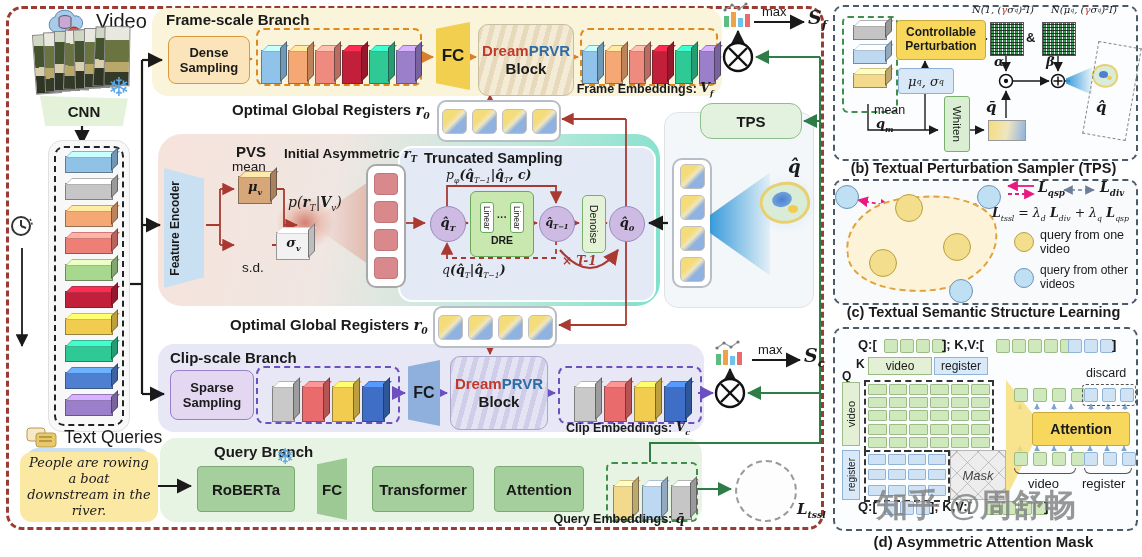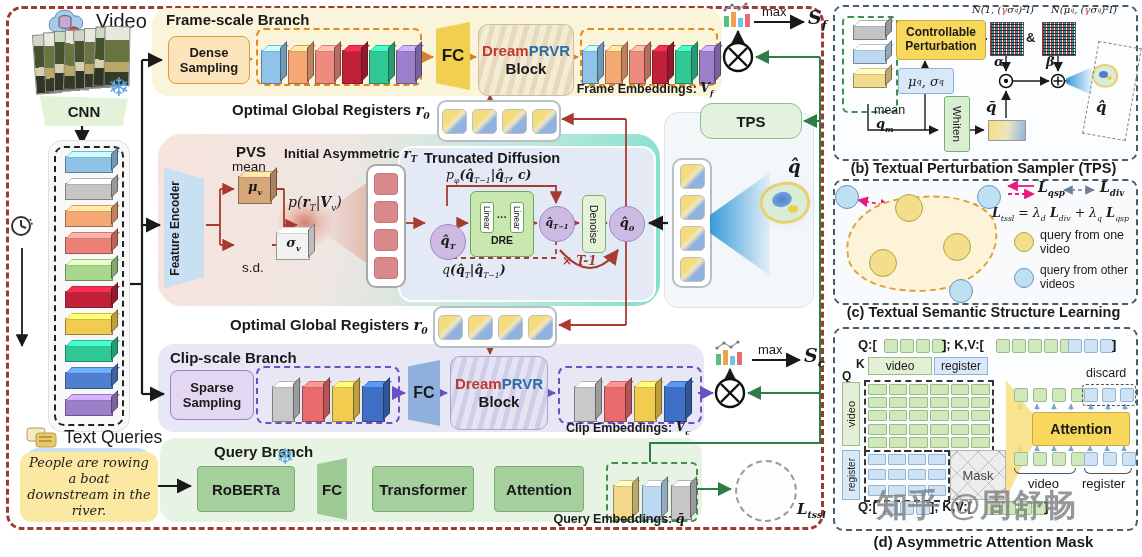--- a/index.html
+++ b/index.html
@@ -49,21 +49,21 @@
   .greenbox{background:#A5CF9D;border:1px solid #7BA873;border-radius:4px;}
   .dreamblock{border-radius:10px;border:1px solid #c9bfa0;
      background:repeating-linear-gradient(105deg,#E7D9BC 0 5px,#F4EBD6 5px 11px);}
   .dreamblock.clip{border:1px solid #a9a6c9;
      background:repeating-linear-gradient(105deg,#CFCDE8 0 5px,#E4E3F3 5px 11px);}
   .dred{color:var(--dream-red,#C0392B);} .dblu{color:var(--prvr-blue,#2E6DA4);}
   .brace{border-left:1.5px solid #555;border-right:1.5px solid #555;border-bottom:1.5px solid #555;
      border-radius:0 0 6px 6px;height:5px;}
   .maskbx{background:#EDEDED;border:1px solid #b5b5b5;
      background-image:repeating-linear-gradient(45deg,transparent 0 7px,rgba(140,140,140,.45) 7px 8px,transparent 8px 15px),
-       repeating-linear-gradient(-45deg,transparent 0 7px,rgba(140,140,140,.45) 7px 8px,transparent 8px 15px);}
+       repeating-linear-gradient(-45deg,transparent 0 7px,rgba(140,140,140,.45) 7px 8px,transparent 8px 15px);font-style:italic;}
   .thumb{position:absolute;width:24px;height:58px;border:1px solid #888;
      background:linear-gradient(180deg,#cfd6c2 0 18%,#45522e 18% 55%,#d8cfae 55% 70%,#2e3524 70% 100%);}
   .thumb.alt{background:linear-gradient(180deg,#e8e8e0 0 22%,#6a7440 22% 60%,#b8a86a 60% 78%,#333a28 78% 100%);}
 </style>
 </head>
 <body>
 
 <div id="stage">
 
   
@@ -388,25 +388,25 @@
     <span>Initial Asymmetric</span>&nbsp;<span class="fml"><span>r</span><sub>T</sub></span>
   </div>
   <div class="el z5" style="left:366px;top:164px;width:36px;height:120px;background:#fff;border:2px solid #a8a8a8;border-radius:10px;
               display:flex;flex-direction:column;align-items:center;justify-content:center;gap:6px;">
     <span class="psq"></span>
       <span class="psq"></span>
     <span class="psq"></span>
       <span class="psq"></span>
   </div>
 
-  <div class="el b z5" style="left:424px;top:150px;font-size:14.5px;">Truncated Diffusion</div>
+  <div class="el b z5" style="left:424px;top:150px;font-size:14.5px;">Truncated Sampling</div>
   <div class="el fml z5" style="left:446px;top:167px;font-size:12.5px;">
     <span>p</span><sub>φ</sub><span class="b">(q̂</span><sub>T−1</sub><span class="b">|q̂</span><sub>T</sub><span class="b">, c)</span>
   </div>
-  <div class="el qcirc z5" style="left:430px;top:224px;">
+  <div class="el qcirc z5" style="left:430px;top:206px;">
     <span><span>q̂</span><sub>T</sub></span>
   </div>
   <div class="el z5 ctr" style="left:470px;top:191px;width:62px;height:64px;background:#C8E8AF;border:1.5px solid #6aa85a;border-radius:6px;flex-direction:column;gap:1px;">
     <div class="ctr" style="gap:3px;">
       <span class="vtext" style="font-size:8.5px;background:#fff;border:1px solid #6aa85a;border-radius:3px;padding:3px 1px;">Linear</span>
       <span style="font-size:10px;font-weight:bold;">···</span>
       <span class="vtext" style="font-size:8.5px;background:#fff;border:1px solid #6aa85a;border-radius:3px;padding:3px 1px;">Linear</span>
     </div>
     <div style="font-size:10.5px;font-weight:bold;">DRE</div>
   </div>

